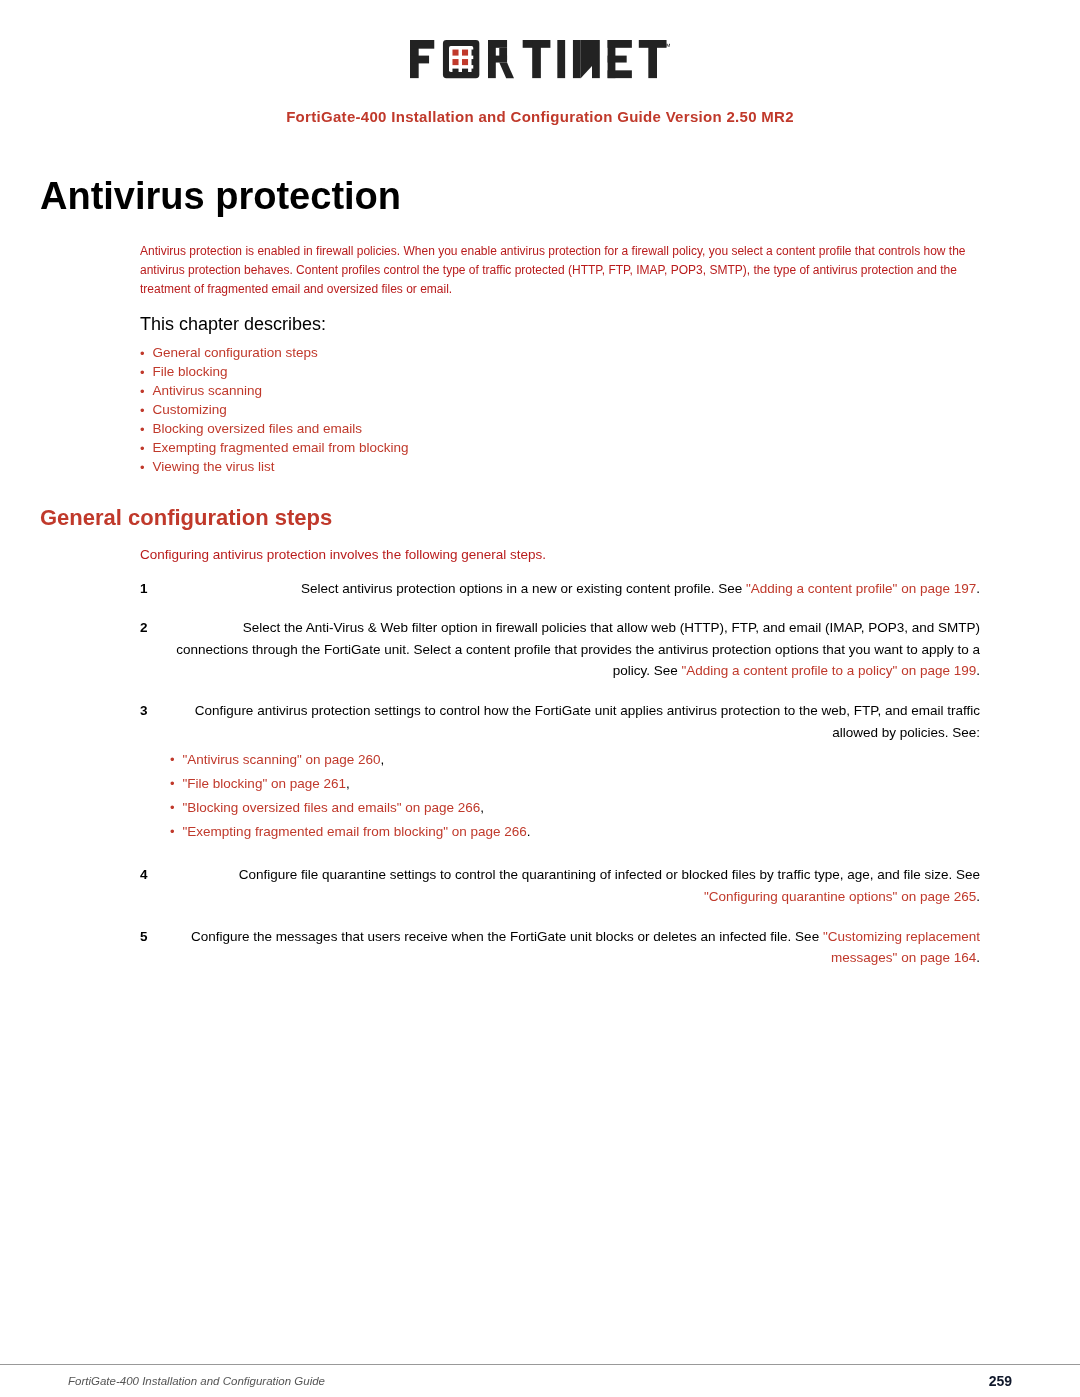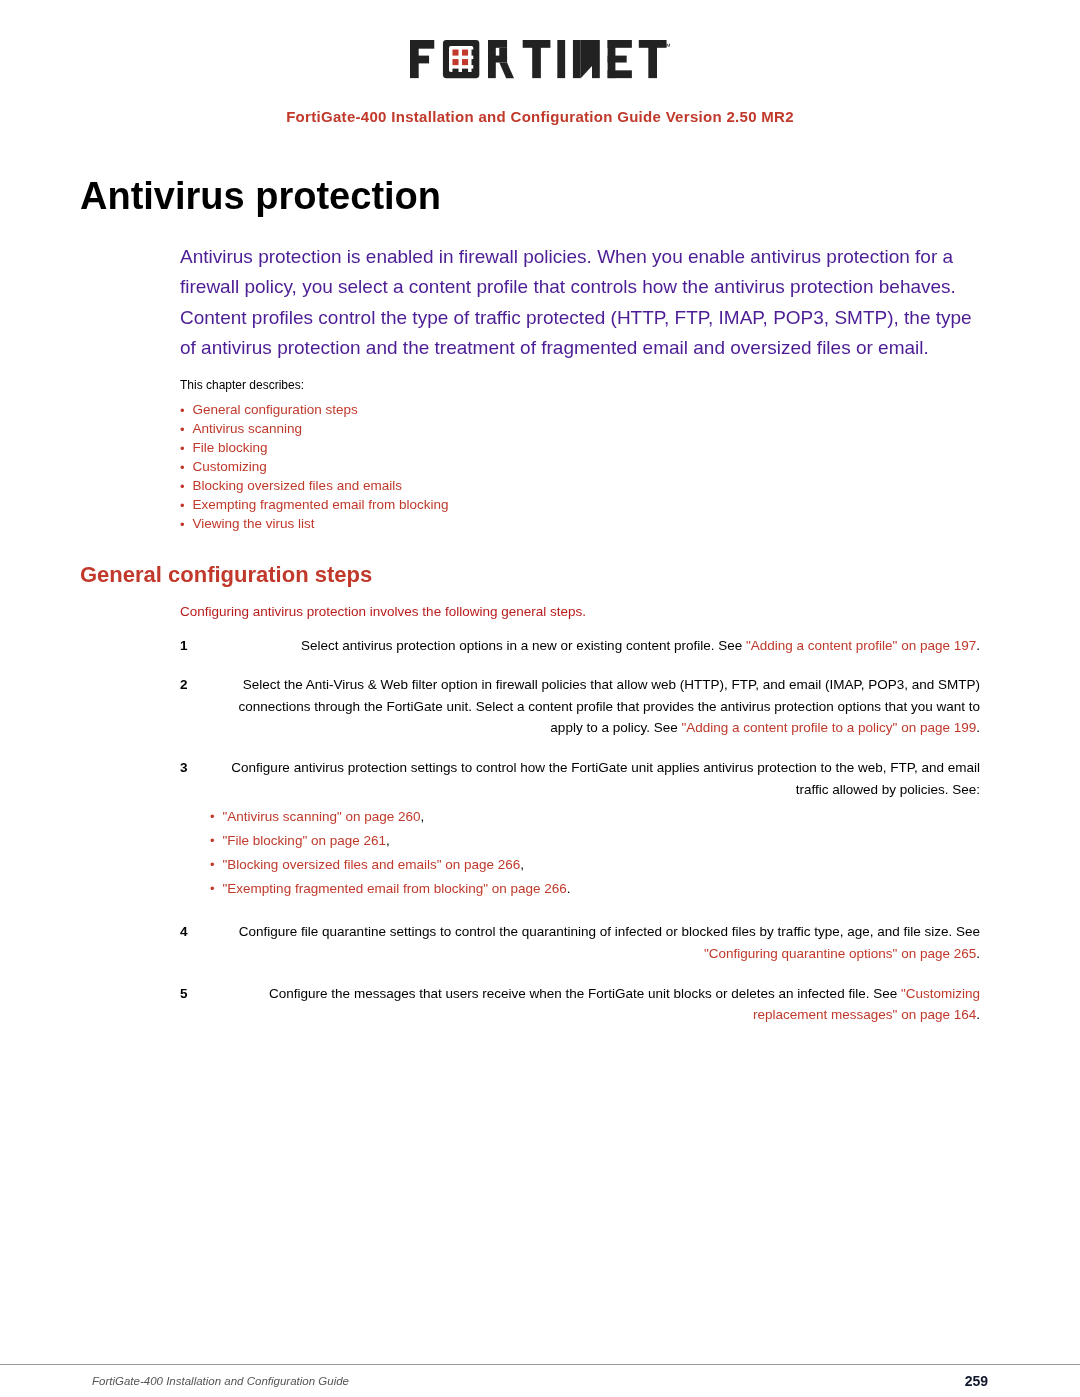--- a/index.html
+++ b/index.html
@@ -42,21 +42,21 @@
 
     .header-subtitle {
       font-size: 15px;
       color: #c0392b;
       font-weight: bold;
       letter-spacing: 0.3px;
     }
 
     
     .main-content {
-      padding: 20px 80px 80px 80px;
+      padding: 20px 80px 80px 40px;
       flex: 1;
     }
 
     
     .chapter-title {
       font-size: 38px;
       font-weight: bold;
       color: #000;
       margin-bottom: 24px;
       margin-top: 20px;
@@ -64,28 +64,28 @@
     }
 
     
     .intro-section {
       margin-left: 100px;
       margin-right: 20px;
       margin-bottom: 20px;
     }
 
     .intro-para {
-      font-size: 19px;
+      font-size: 12px;
       line-height: 1.6;
-      color: #4c1d95;
+      color: #b91c1c;
       margin-bottom: 14px;
     }
 
     .chapter-describes {
-      font-size: 12px;
+      font-size: 18px;
       margin-bottom: 10px;
       color: #000;
     }
 
     .toc-list {
       list-style: none;
       padding: 0;
       margin: 0;
     }
 
@@ -190,21 +190,21 @@
     }
 
     .sub-bullet-list li a {
       color: #c0392b;
       text-decoration: none;
     }
 
     
     .footer {
       border-top: 1px solid #999;
-      padding: 8px 92px;
+      padding: 8px 68px;
       display: flex;
       justify-content: space-between;
       align-items: center;
       margin-top: auto;
     }
 
     .footer-left {
       font-size: 11.5px;
       color: #555;
       font-style: italic;
@@ -295,24 +295,24 @@
 
     <div class="intro-section">
       <p class="intro-para">Antivirus protection is enabled in firewall policies. When you enable antivirus protection for a firewall policy, you select a content profile that controls how the antivirus protection behaves. Content profiles control the type of traffic protected (HTTP, FTP, IMAP, POP3, SMTP), the type of antivirus protection and the treatment of fragmented email and oversized files or email.</p>
       <p class="chapter-describes">This chapter describes:</p>
 
       <ul class="toc-list">
         <li>
           <a href="#general">General configuration steps</a>
         </li>
         <li>
+          <a href="#file-blocking">File blocking</a>
+        </li>
+        <li>
           <a href="#scanning">Antivirus scanning</a>
-        </li>
-        <li>
-          <a href="#file-blocking">File blocking</a>
         </li>
         <li>
           <a href="#quarantine">Customizing</a>
         </li>
         <li>
           <a href="#oversized">Blocking oversized files and emails</a>
         </li>
         <li>
           <a href="#fragmented">Exempting fragmented email from blocking</a>
         </li>

